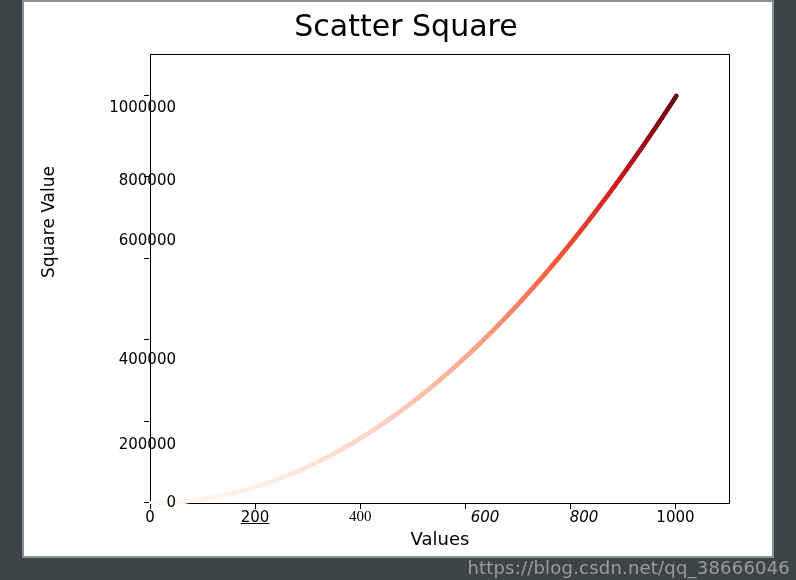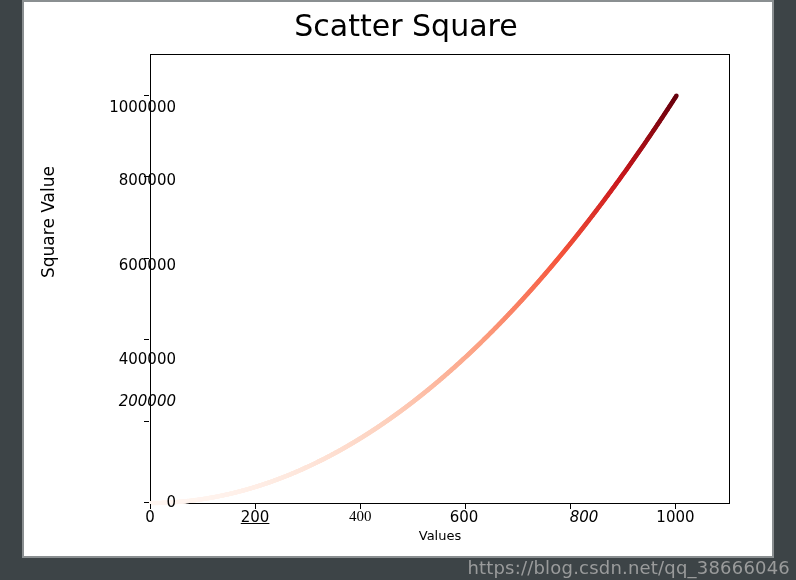--- a/index.html
+++ b/index.html
@@ -89,21 +89,21 @@
     transform: rotate(-90deg) translate(0, -50%);
     transform-origin: left top;
     white-space: nowrap;
   }
   .xlabel {
     position: absolute;
     top: 520px;
     left: 120px;
     width: 580px;
     text-align: center;
-    font-size: 13px;
+    font-size: 18px;
     color: #000;
   }
   svg.curve {
     position: absolute;
     left: 0;
     top: 0;
     width: 100%;
     height: 100%;
     overflow: visible;
   }
@@ -1141,37 +1141,37 @@
           </g>
       </svg>
     </div>
 
     <div class="ylabel">Square Value</div>
     <div class="xlabel">Values</div>
 
     <div id="ticks">
         <div class="ytick" style="top: 494px;">0</div>
         <div class="ytick-mark" style="top: 494px;"></div>
-        <div class="ytick" style="top: 393px; font-style: italic;">200000</div>
+        <div class="ytick" style="top: 436px;">200000</div>
         <div class="ytick-mark" style="top: 412.545px;"></div>
         <div class="ytick" style="top: 331.091px; margin-top: 20px;">400000</div>
         <div class="ytick-mark" style="top: 331.091px;"></div>
-        <div class="ytick" style="top: 257px;">600000</div>
+        <div class="ytick" style="top: 232px;">600000</div>
         <div class="ytick-mark" style="top: 249.636px;"></div>
         <div class="ytick" style="top: 172px;">800000</div>
         <div class="ytick-mark" style="top: 168.182px;"></div>
         <div class="ytick" style="top: 70px; margin-top: 29px;">1000000</div>
         <div class="ytick-mark" style="top: 86.7273px;"></div>
         <div class="xtick" style="left: 120px;">0</div>
         <div class="xtick-mark" style="left: 120px;"></div>
         <div class="xtick" style="left: 225.091px; text-decoration: underline;">200</div>
         <div class="xtick-mark" style="left: 225.091px;"></div>
         <div class="xtick" style="left: 330.182px; font-family: Liberation Serif, serif;">400</div>
         <div class="xtick-mark" style="left: 330.182px;"></div>
-        <div class="xtick" style="left: 434px;">600</div>
+        <div class="xtick" style="left: 455px; font-style: italic;">600</div>
         <div class="xtick-mark" style="left: 435.273px;"></div>
         <div class="xtick" style="left: 554px; font-style: italic;">800</div>
         <div class="xtick-mark" style="left: 540.364px;"></div>
         <div class="xtick" style="left: 645.455px;">1000</div>
         <div class="xtick-mark" style="left: 645.455px;"></div>
       </div>
   </div>
 </div>
 
 <div class="watermark">https://blog.csdn.net/qq_38666046</div>

